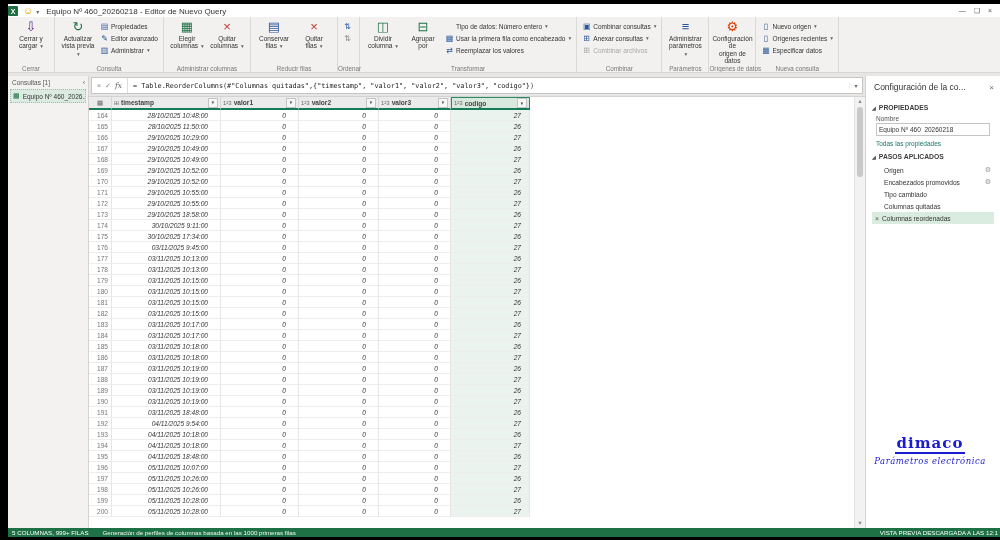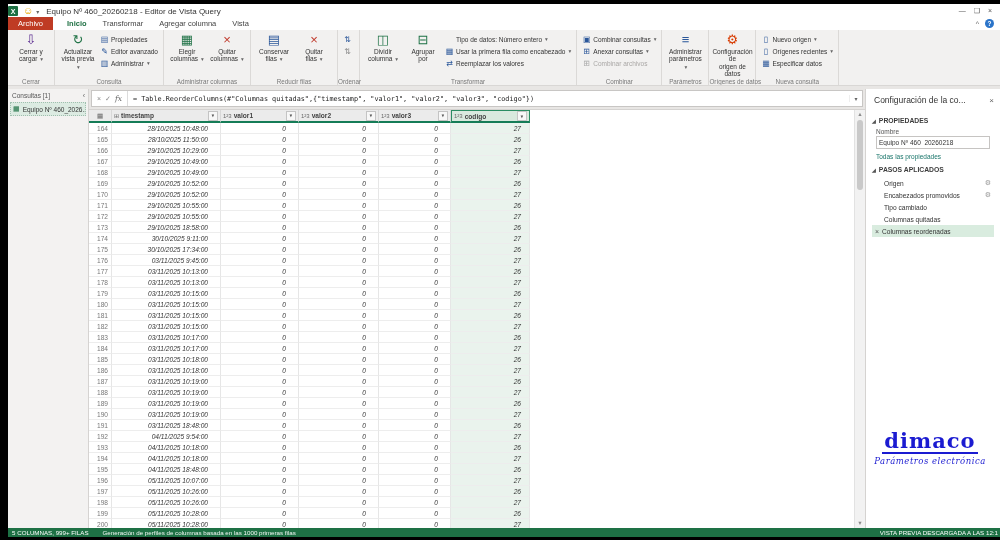--- a/index.html
+++ b/index.html
@@ -99,61 +99,48 @@
        padding:0 2px;color:#333;font-family:"Liberation Sans",sans-serif;box-sizing:content-box;}
   #all-props-link{font-size:6.5px;color:#19756a;padding:4px 8px 2px 10px;text-decoration:none;display:block;}
   #steps{margin:2px 6px 0 6px;border:0;}
   .step{display:flex;align-items:center;height:12px;font-size:6.6px;color:#333;padding:0 3px 0 12px;position:relative;}
   .step .gear{margin-left:auto;color:#999;font-size:7px;}
   .step.selected{background:#d9ecdf;padding-left:3px;}
   .step .delx{color:#555;font-size:7px;margin-right:3px;}
 
   
   #logo{position:absolute;left:0;right:6px;bottom:62px;text-align:center;}
-  #logo-word{display:inline-block;font-size:21px;font-weight:bold;color:#1b1bd1;letter-spacing:1px;
+  #logo-word{display:inline-block;font-size:15px;font-weight:bold;color:#1b1bd1;letter-spacing:1px;
        border-bottom:2.5px solid #1b1bd1;line-height:1;padding:0 2px 1px 2px;font-family:"DejaVu Serif",serif;}
   #logo-sub{font-size:8.5px;font-style:italic;color:#1b1bd1;margin-top:2px;letter-spacing:0.5px;
        font-family:"DejaVu Serif",serif;}
 
   
   #statusbar{height:9px;background:#1e7145;color:#fff;display:flex;align-items:center;
        font-size:6.2px;padding:0 2px 0 4px;flex:0 0 auto;white-space:nowrap;}
   #status-left2{margin-left:14px;opacity:.95;}
   #status-right{margin-left:auto;overflow:hidden;}
 </style>
 </head>
 <body>
 
 <div id="app">
 
   <div id="titlebar">
     <div class="excel-logo">X</div>
     <span class="smiley">☺</span>
     <span class="qat-arrow">▾</span>
-    <span id="title-text">Equipo Nº 460_20260218 - Editor de Vista Query</span>
+    <span id="title-text">Equipo Nº 460_20260218 - Editor de Nuevo Query</span>
     <div id="win-controls">
       <span>—</span>
       <span>❑</span>
       <span>×</span>
     </div>
   </div>
 
-  <div id="tabbar">
-    <div id="tabbar-left" style="display: flex;">
-        <div class="tab file">Archivo</div>
-        <div class="tab active">Inicio</div>
-        <div class="tab">Transformar</div>
-        <div class="tab">Agregar columna</div>
-        <div class="tab">Vista</div>
-      </div>
-    <div id="tabbar-right">
-      <span class="ribbon-collapse">^</span>
-      <span class="help-badge">?</span>
-    </div>
-  </div>
 
   <div id="ribbon">
       <div class="rgroup">
         <div class="bigbtn">
           <div class="bicon" style="color: rgb(92, 45, 145);">⇩</div>
           <div>Cerrar y</div>
           <div>cargar <span class="drop">▾</span></div>
         </div>
         <div class="rgroup-label">Cerrar</div>
       </div>

